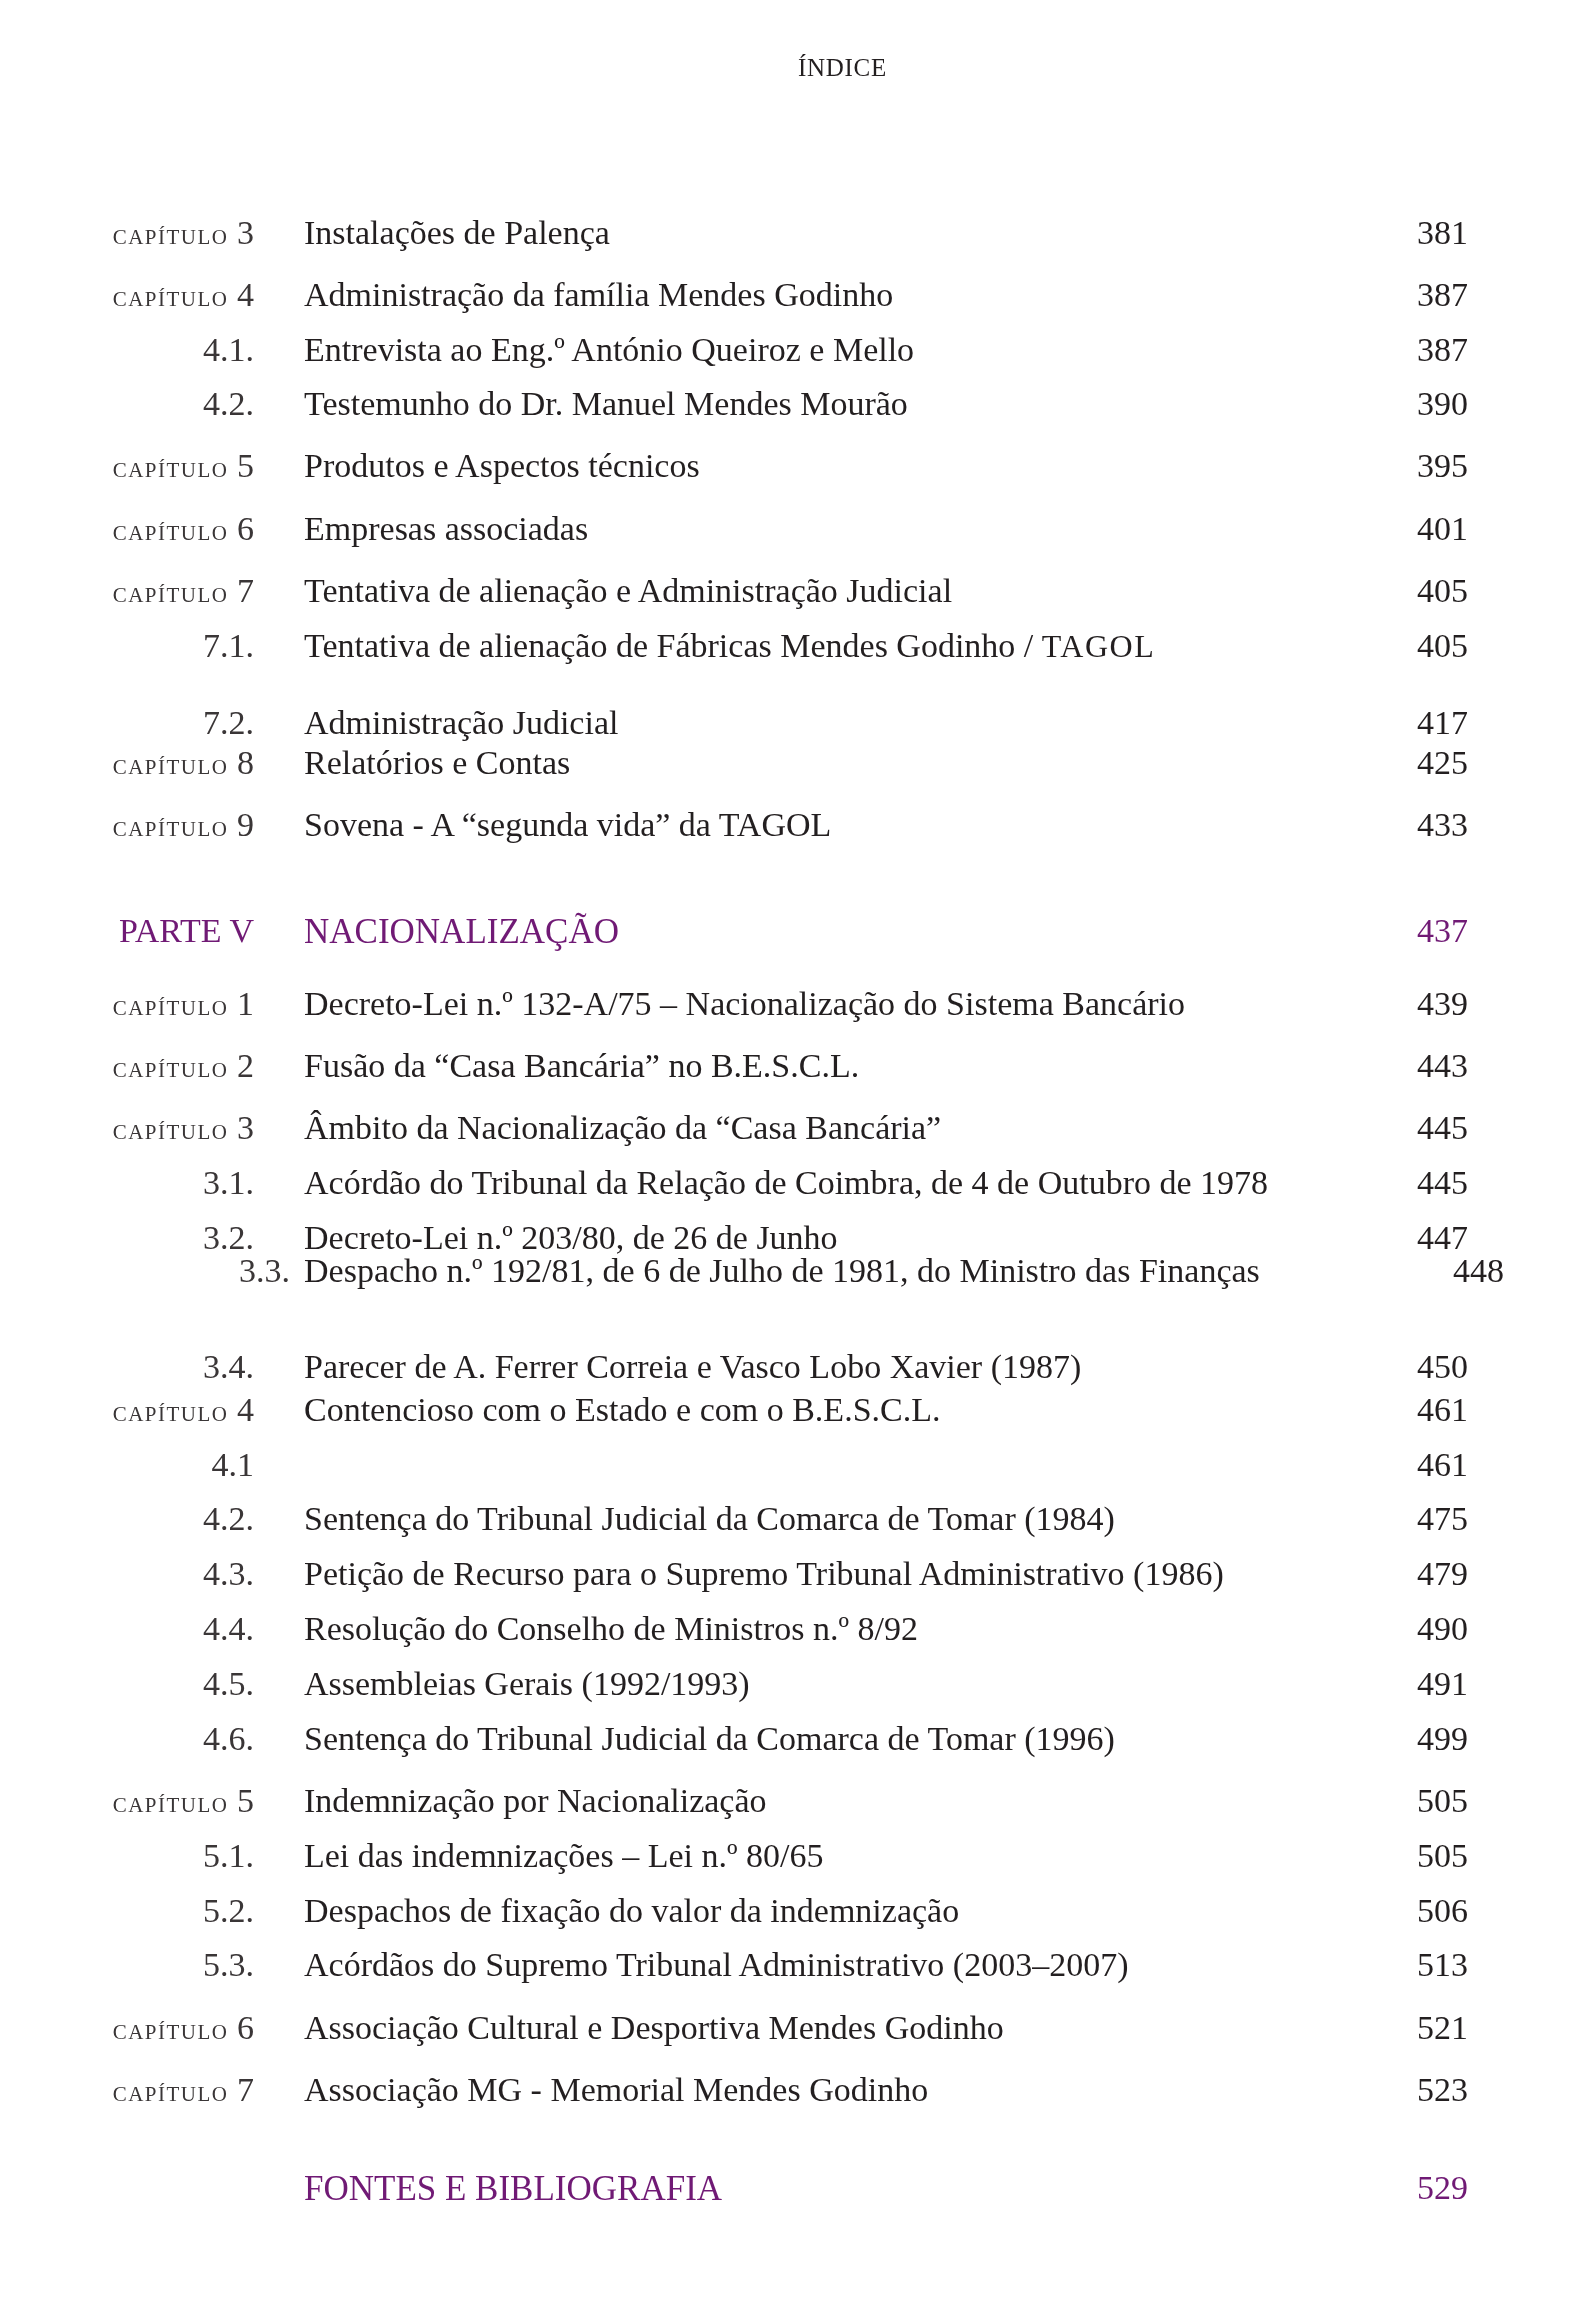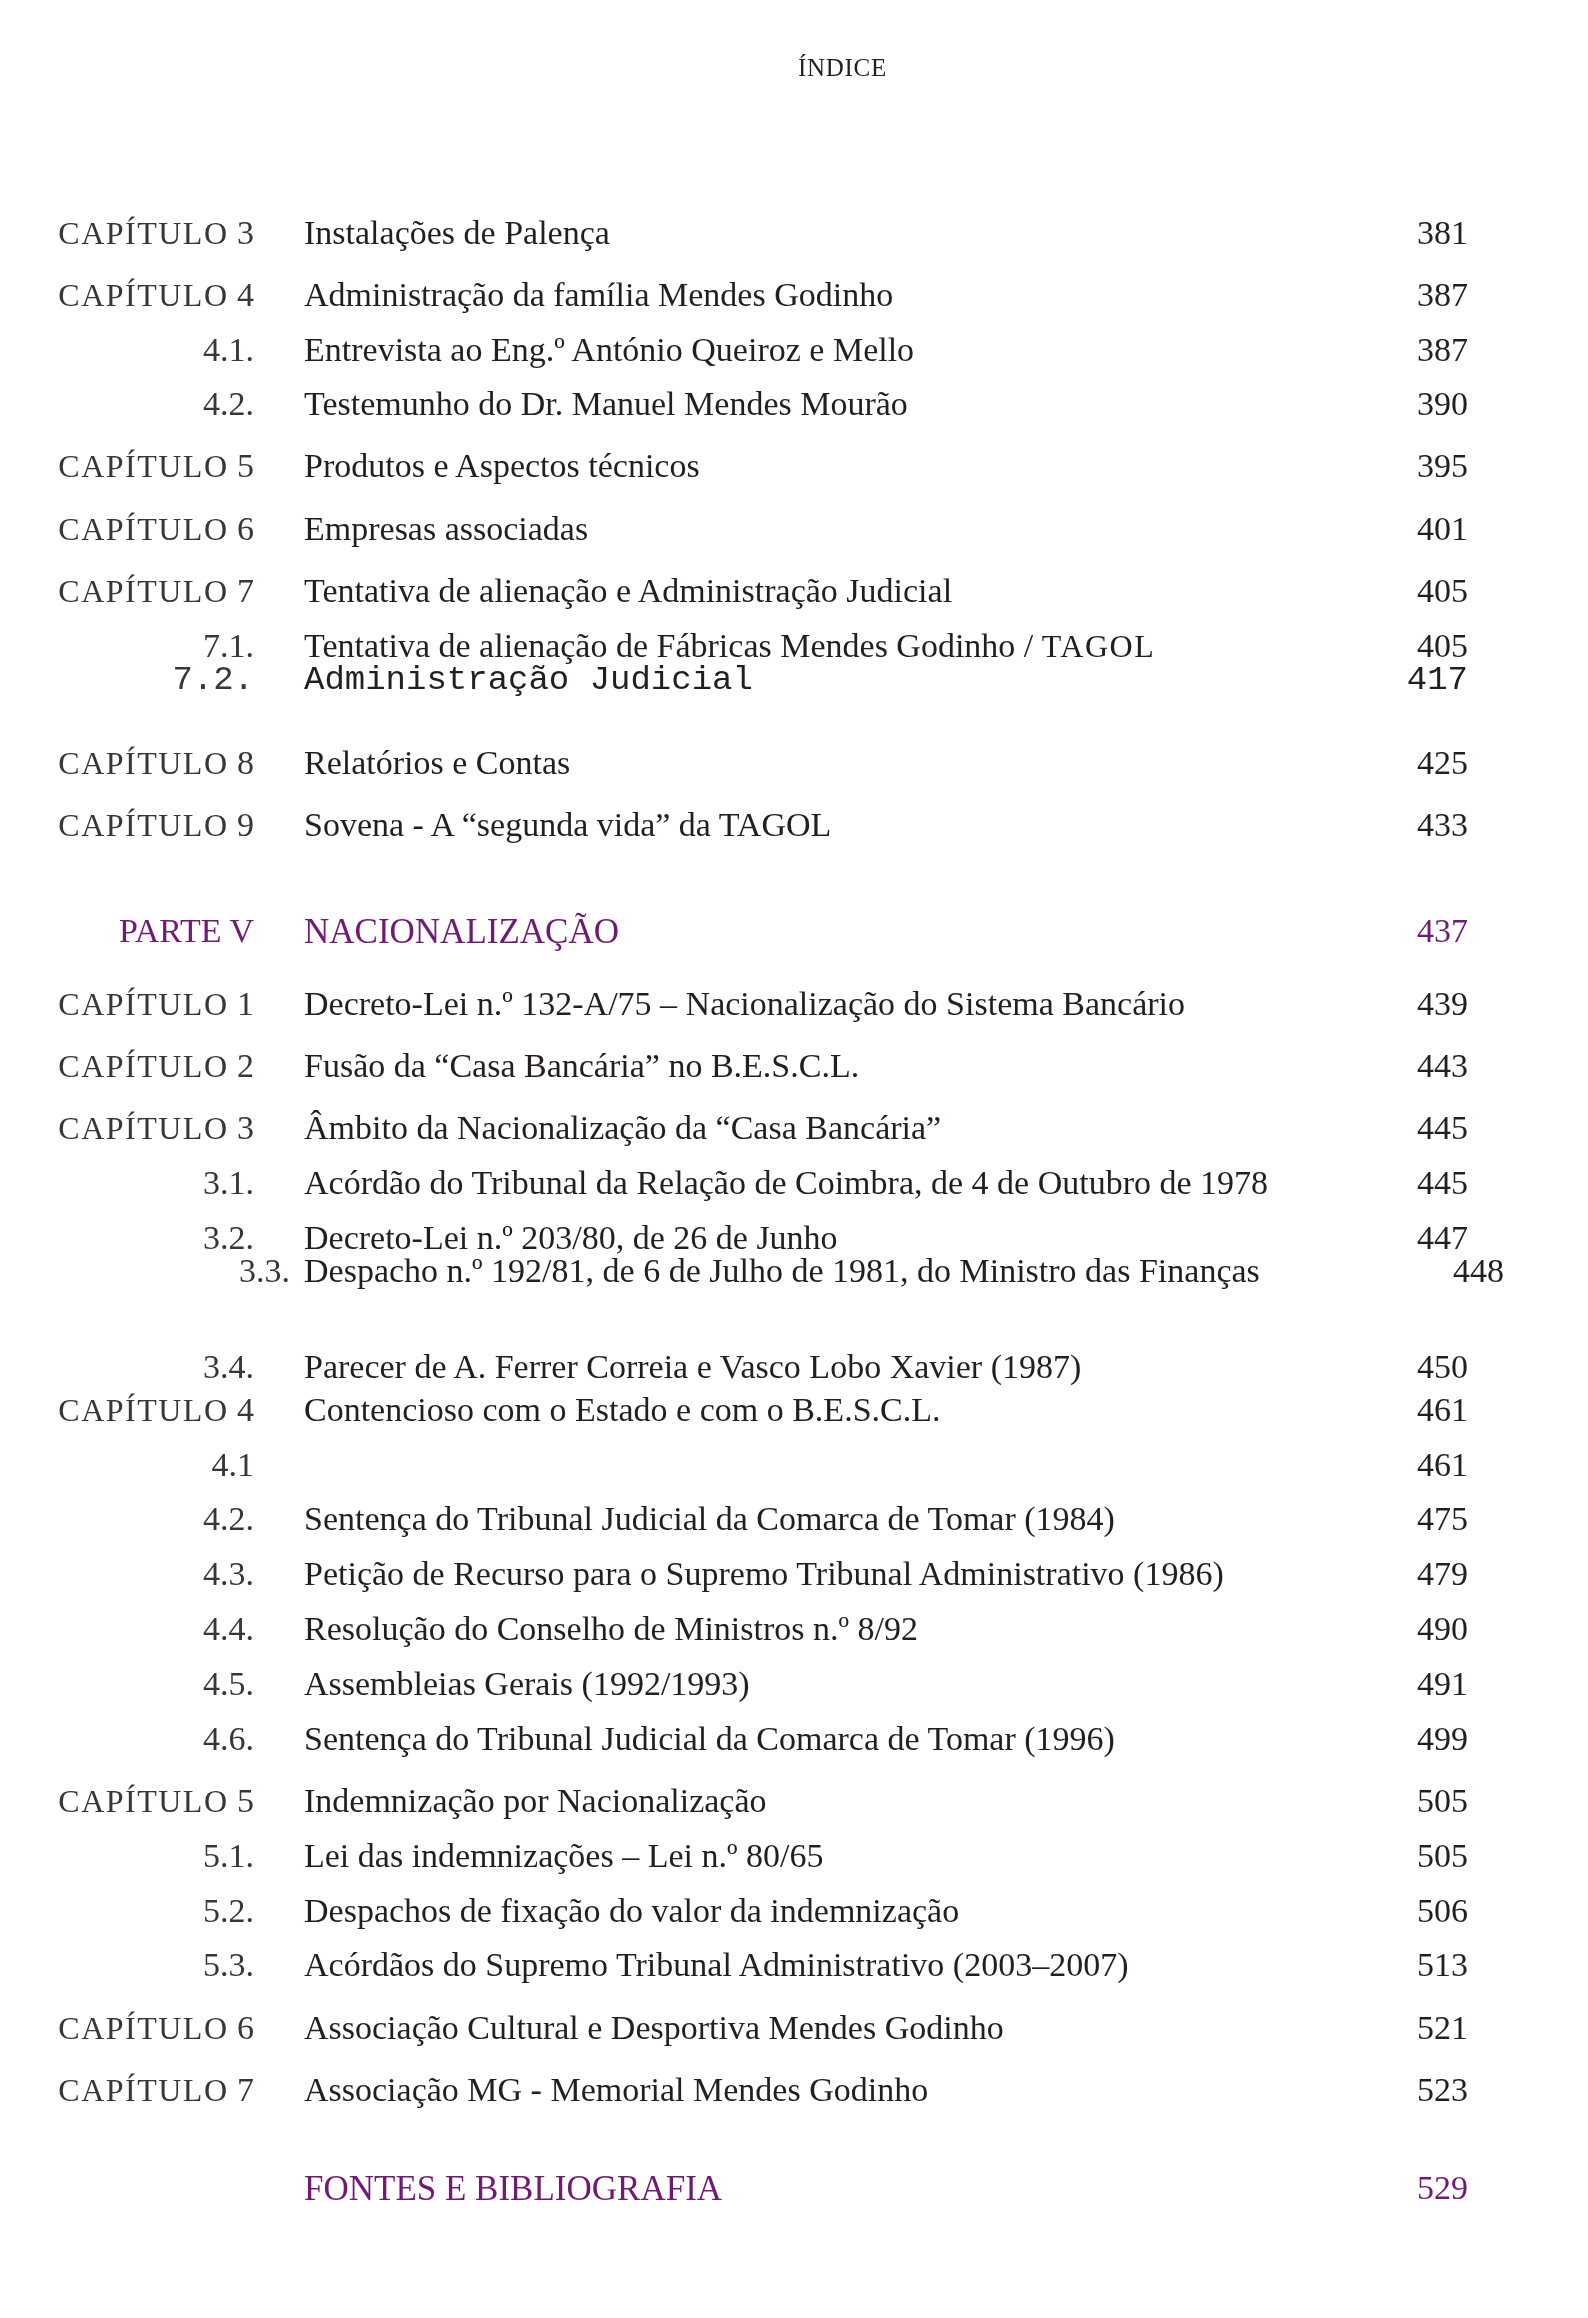--- a/index.html
+++ b/index.html
@@ -11,21 +11,21 @@
   .header {
     position: absolute; top: 54px; left: 0; width: 1589px;
     text-align: center; font-size: 25px; letter-spacing: 0.7px; color: #231f20; padding-left: 48px;
   }
   .toc { position: absolute; top: 0; left: 0; width: 1589px; }
   .row { position: absolute; left: 0; width: 1589px; height: 44px; }
   .lbl {
     position: absolute; right: calc(1589px - 254px); width: 234px; text-align: right;
     font-size: 34px; white-space: nowrap; color: #3a3637;
   }
-  .lbl .sc { font-size: 32px; letter-spacing: 1.5px; }
+  .lbl .sc { font-size: 21px; letter-spacing: 1.5px; }
   .ttl {
     position: absolute; left: 304px; white-space: nowrap; font-size: 34px;
   }
   .ttl.bold { font-weight: normal; }
   .ttl .sc { font-size: 32px; letter-spacing: 1.5px; }
   .pg {
     position: absolute; right: calc(1589px - 1468px); text-align: right;
     font-size: 34px; white-space: nowrap;
   }
   .part .lbl, .part .ttl, .part .pg { color: #701a75; }
@@ -70,21 +70,21 @@
     <div class="row" style="top: 572px;">
       <div class="lbl"><span class="sc" style="text-transform: uppercase;">capítulo</span> <span>7</span></div>
       <div class="ttl bold"><span>Tentativa de alienação e Administração Judicial</span></div>
       <div class="pg">405</div>
     </div>
     <div class="row" style="top: 627px;">
       <div class="lbl">7.1.</div>
       <div class="ttl"><span>Tentativa de alienação de Fábricas Mendes Godinho / </span><span class="sc" style="text-transform: uppercase;">tagol</span></div>
       <div class="pg">405</div>
     </div>
-    <div class="row" style="top: 661px; font-family: Liberation Mono, monospace;">
+    <div class="row" style="top: 704px;">
       <div class="lbl">7.2.</div>
       <div class="ttl"><span>Administração Judicial</span></div>
       <div class="pg">417</div>
     </div>
     <div class="row" style="top: 744px;">
       <div class="lbl"><span class="sc" style="text-transform: uppercase;">capítulo</span> <span>8</span></div>
       <div class="ttl bold"><span>Relatórios e Contas</span></div>
       <div class="pg">425</div>
     </div>
     <div class="row" style="top: 806px;">

